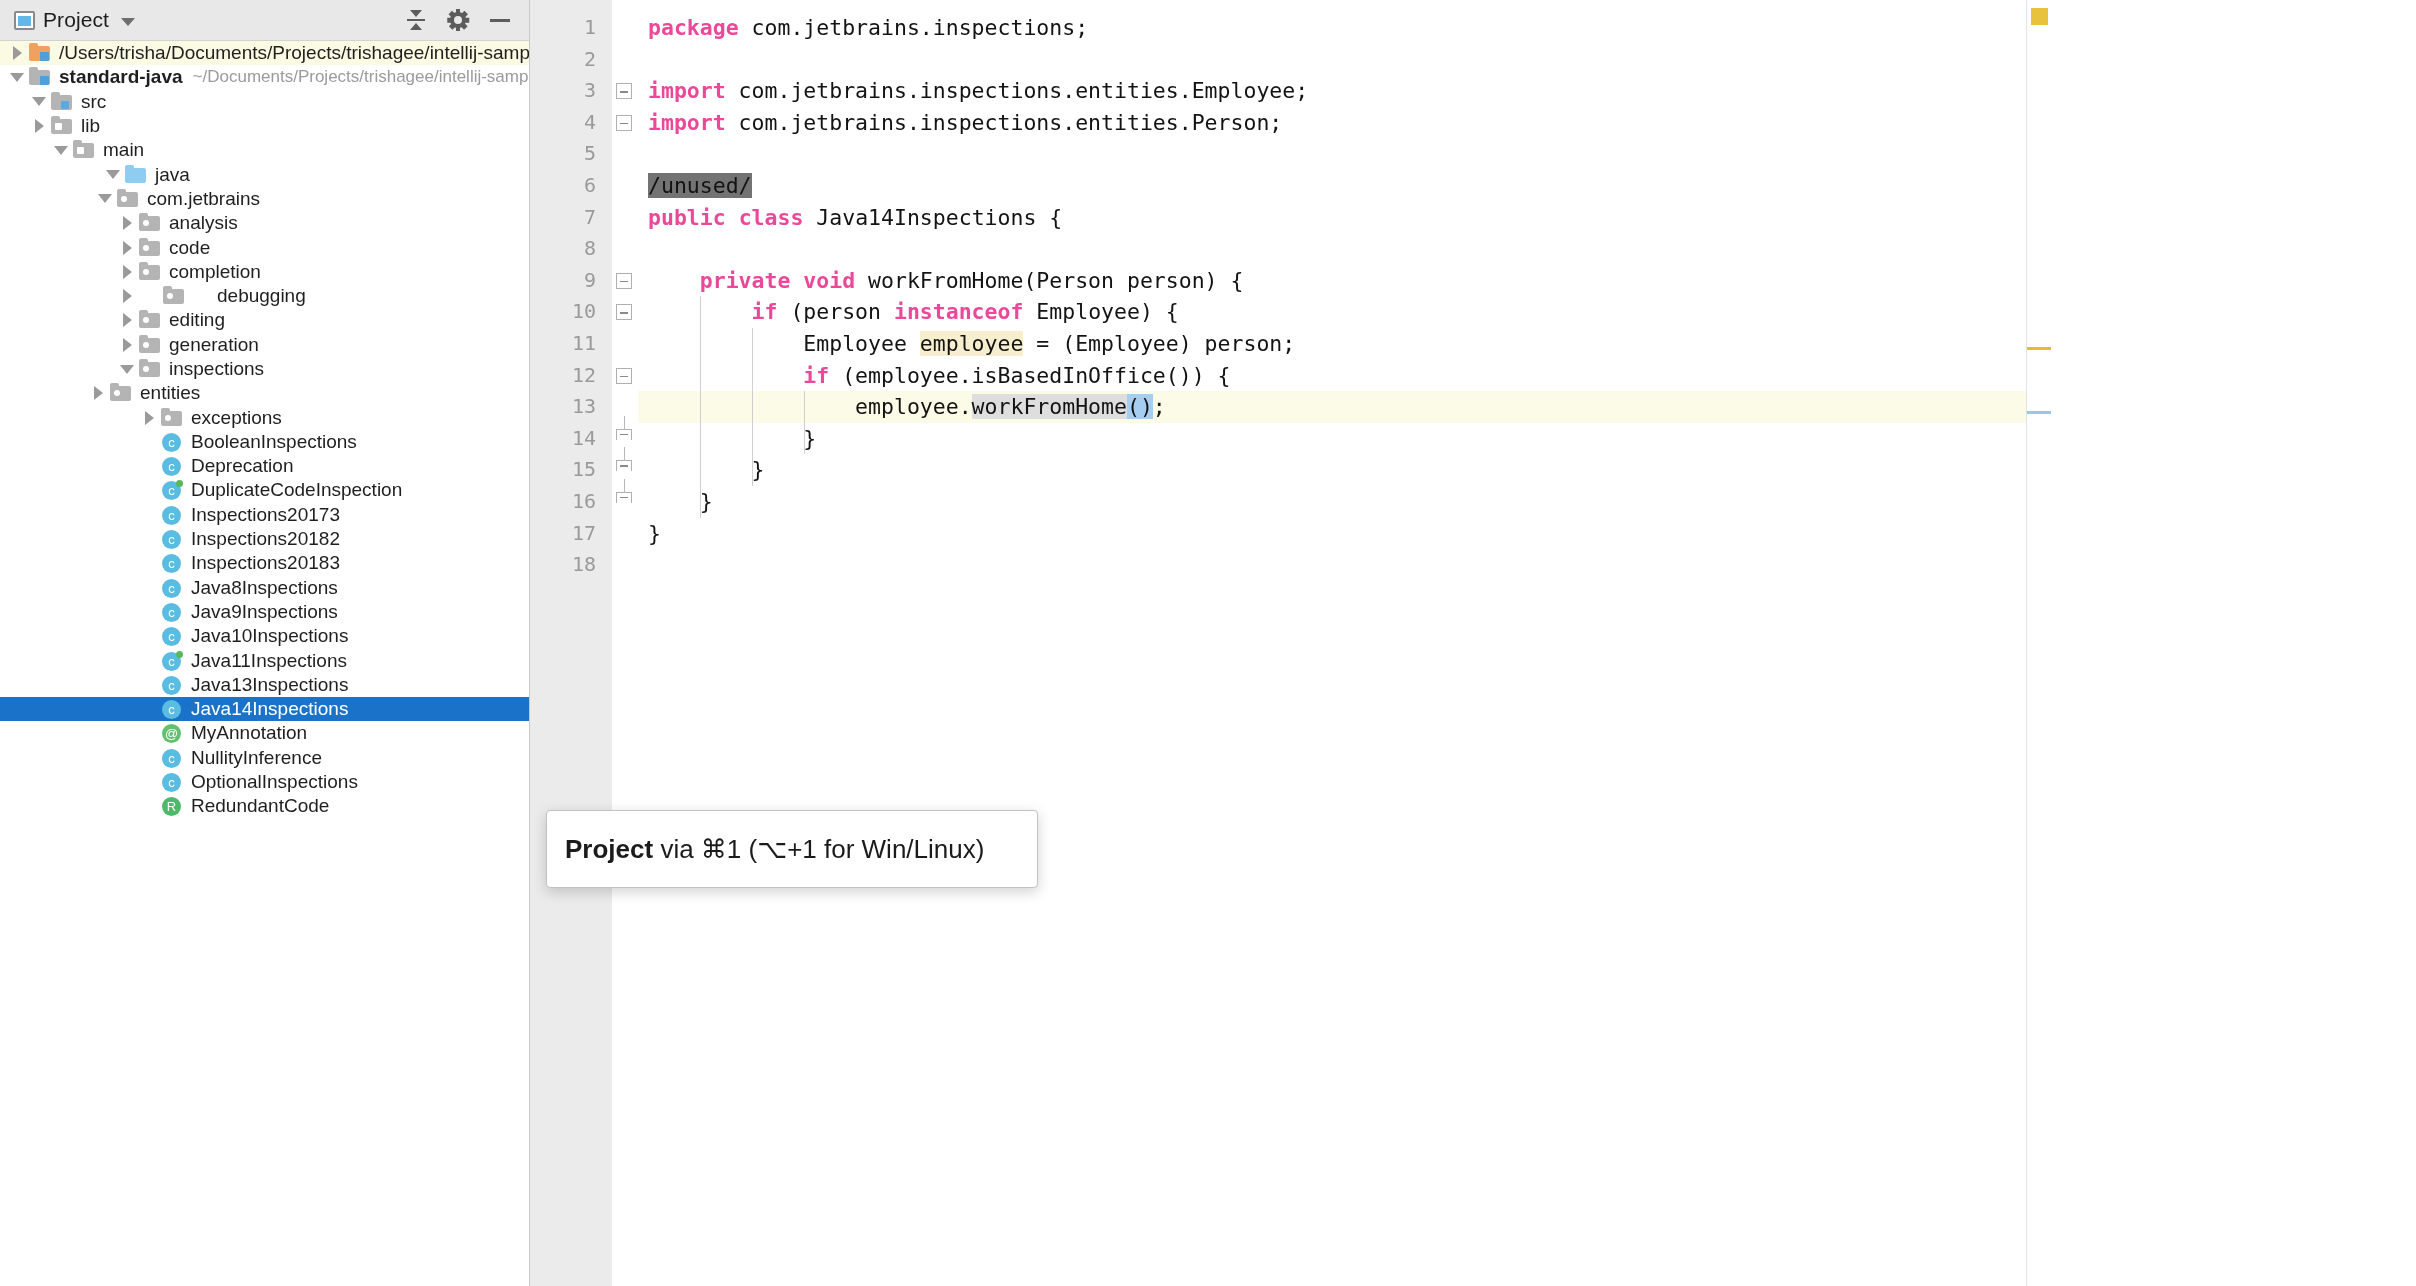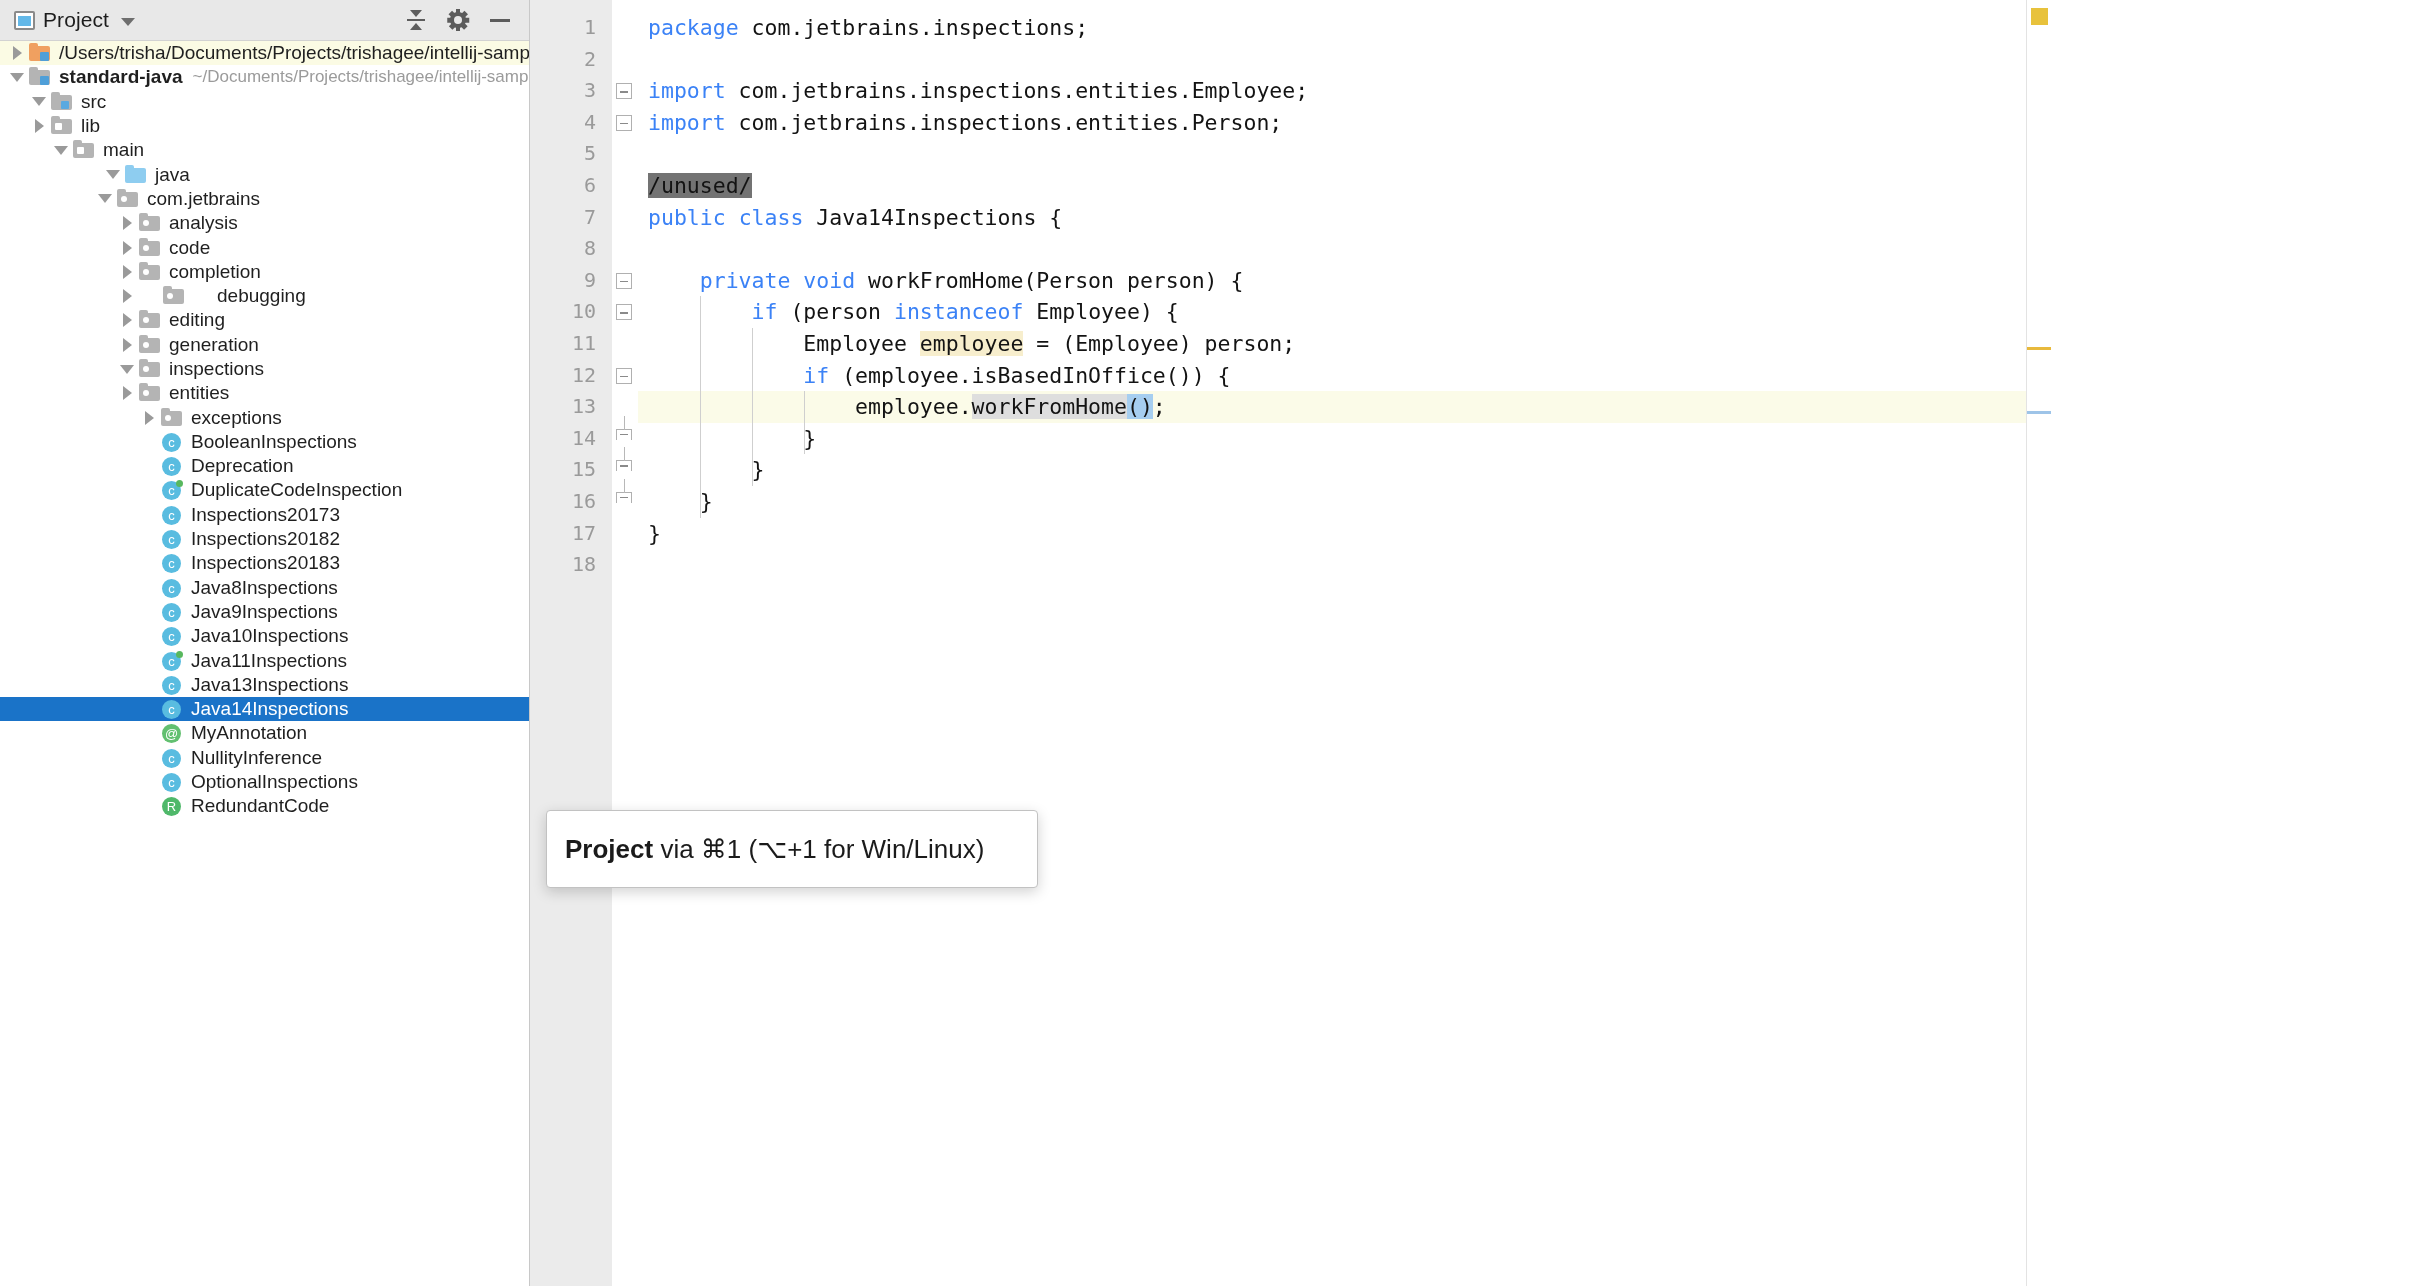--- a/index.html
+++ b/index.html
@@ -307,21 +307,21 @@
     line-height: 31.6px;
     font-family: "DejaVu Sans Mono", monospace;
     font-size: 21.5px;
     color: #131313;
     white-space: pre;
     padding-left: 10px;
     position: relative;
   }
   .code-line.caret { background: #fbfbe8; }
 
-  .kw  { color: #3b82f6; font-weight: normal; }
+  .kw  { color: #ec4899; font-weight: bold; }
   .hl-green  { background: #737373; }
   .hl-yellow { background: #f7eecd; }
   .hl-grey   { background: #dedede; }
   .hl-sel    { background: #a6cef0; }
 
   .indent-guide {
     position: absolute;
     top: 0;
     width: 1px;
     height: 31.6px;
@@ -527,21 +527,21 @@
         </div>
         <div class="tree-row" style="padding-left: 116px;">
           <span class="twisty expanded"></span>
           <span class="node-ico">
             <span class="folder pkg">
               <span class="badge"></span>
             </span>
           </span>
           <span class="node-label">inspections</span>
         </div>
-        <div class="tree-row" style="padding-left: 116px;">
+        <div class="tree-row" style="padding-left: 87px;">
           <span class="twisty collapsed"></span>
           <span class="node-ico">
             <span class="folder pkg">
               <span class="badge"></span>
             </span>
           </span>
           <span class="node-label">entities</span>
         </div>
         <div class="tree-row" style="padding-left: 138px;">
           <span class="twisty collapsed"></span>

